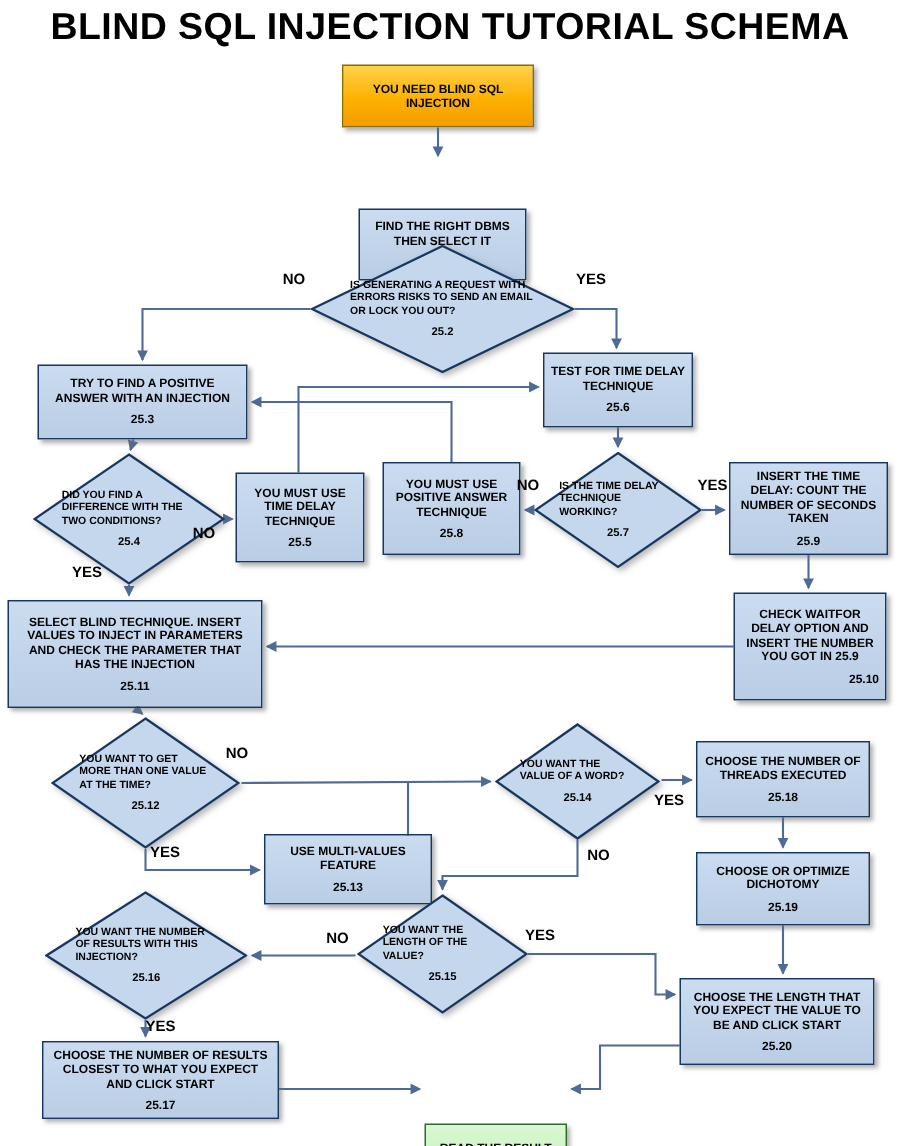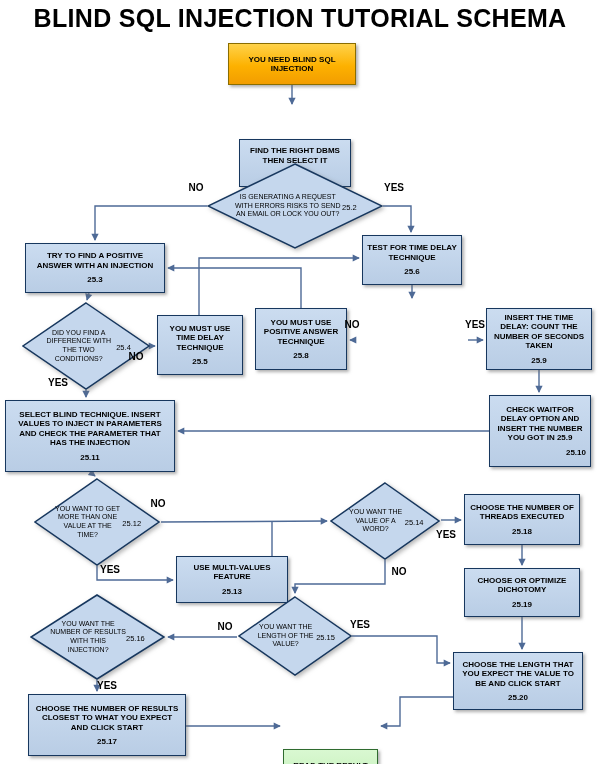--- a/index.html
+++ b/index.html
@@ -22,23 +22,23 @@
          padding:2px 4px; }
   .start { background:linear-gradient(180deg,#FFD24A 0%,#FDB100 55%,#F29D00 100%);
            border:1.5px solid #8A6D00; }
   .end { background:linear-gradient(180deg,#D9F8D1 0%,#BFEEB5 100%); border:1.5px solid #2F6B2F;margin-top:47px; }
   .nnum { margin-top:5px; }
 
   .diamond { position:absolute; z-index:2; }
   .diamond svg.dshape { position:absolute; left:0; top:0;
                         filter:drop-shadow(2px 2px 2px rgba(110,110,110,0.5)); }
   .diamond polygon { fill:#C5D7ED; stroke:#17375E; stroke-width:1.5; }
-  .dtext { position:absolute; left:0; top:0; right:0; bottom:0; display:flex; 
-           align-items:center; justify-content:center; text-align:center;
-           font-size:7px; font-weight:normal; color:#000; line-height:1.22; padding:0 15%; }
+  .dtext { position:absolute; left:0; top:0; right:0; bottom:0; display:flex; flex-direction:column;
+           align-items:center; justify-content:center; 
+           font-size:7px; font-weight:bold; color:#000; line-height:1.22; padding:0 15%; }
   .dtext .nnum { margin-top:4px; font-size:7.5px; }
 
   .elabel { position:absolute; z-index:3; transform:translate(-50%,-50%);
             font-size:10px; font-weight:bold; color:#000; }
 </style>
 </head>
 <body>
 
 <div class="canvas">
 
@@ -136,21 +136,21 @@
   <div class="node box" style="left:464px; top:568px; width:116px; height:49px;">
     <div>CHOOSE OR OPTIMIZE DICHOTOMY</div>
     <div class="nnum">25.19</div>
   </div>
 
   <div class="node box" style="left:453px; top:652px; width:130px; height:58px;">
     <div>CHOOSE THE LENGTH THAT YOU EXPECT THE VALUE TO BE AND CLICK START</div>
     <div class="nnum">25.20</div>
   </div>
 
-  <div class="node box" style="left:28px; top:694px; width:158px; height:62px;">
+  <div class="node box" style="left:28px; top:694px; width:158px; height:52px;">
     <div>CHOOSE THE NUMBER OF RESULTS CLOSEST TO WHAT YOU EXPECT AND CLICK START</div>
     <div class="nnum">25.17</div>
   </div>
 
   <div class="node box end" style="left:283px; top:702px; width:95px; height:48px;">
     <div>READ THE RESULT</div>
     <div class="nnum">25.21</div>
   </div>
 
   <div class="diamond" style="left:207px; top:163px; width:176px; height:86px;">
@@ -166,20 +166,29 @@
   <div class="diamond" style="left:22px; top:302px; width:128px; height:88px;">
     <svg class="dshape" width="128" height="88">
         <polygon points="64,1 127,44 64,87 1,44"></polygon>
       </svg>
     <div class="dtext">
       <div>DID YOU FIND A DIFFERENCE WITH THE TWO CONDITIONS?</div>
       <div class="nnum">25.4</div>
     </div>
   </div>
 
+  <div class="diamond" style="left:356px; top:301px; width:112px; height:78px;">
+    <svg class="dshape" width="112" height="78">
+        <polygon points="56,1 111,39 56,77 1,39"></polygon>
+      </svg>
+    <div class="dtext">
+      <div>IS THE TIME DELAY TECHNIQUE WORKING?</div>
+      <div class="nnum">25.7</div>
+    </div>
+  </div>
 
   <div class="diamond" style="left:34px; top:478px; width:126px; height:88px;">
     <svg class="dshape" width="126" height="88">
         <polygon points="63,1 125,44 63,87 1,44"></polygon>
       </svg>
     <div class="dtext">
       <div>YOU WANT TO GET MORE THAN ONE VALUE AT THE TIME?</div>
       <div class="nnum">25.12</div>
     </div>
   </div>

